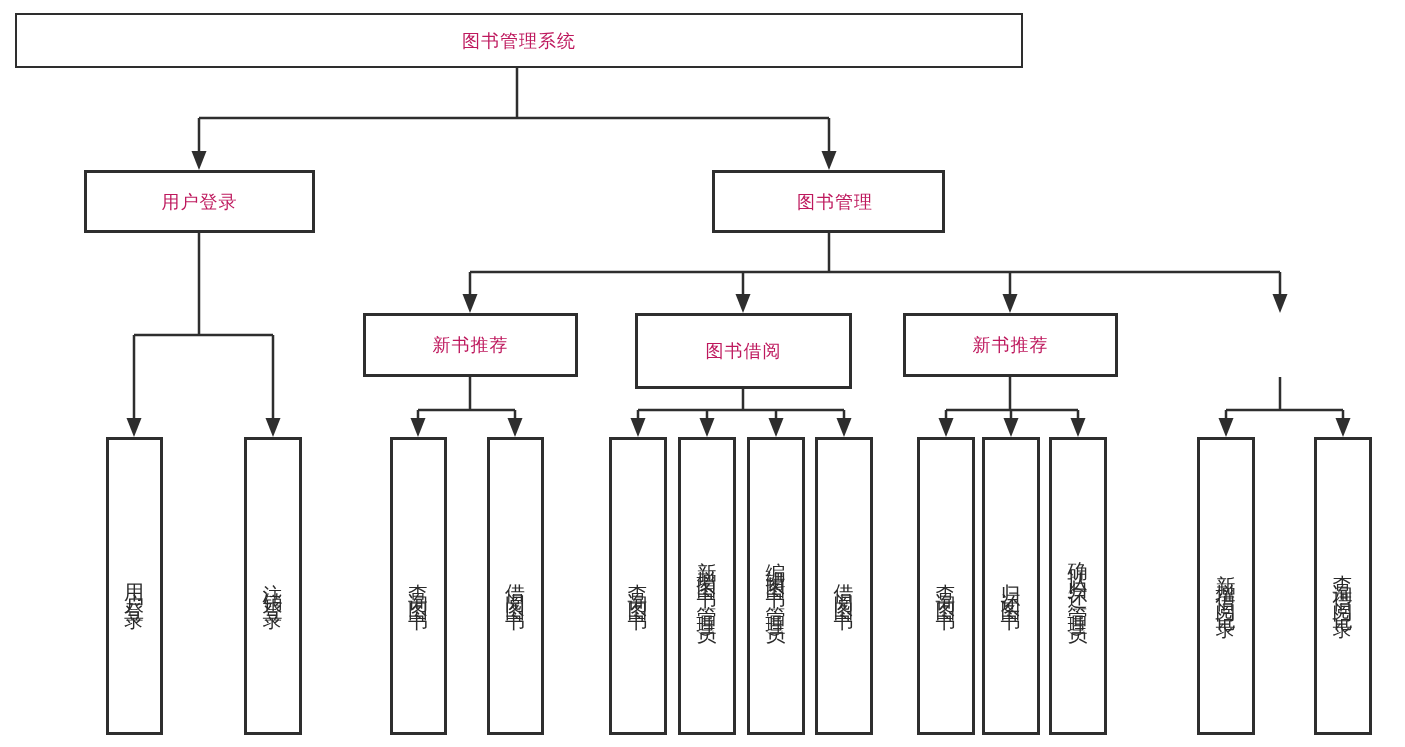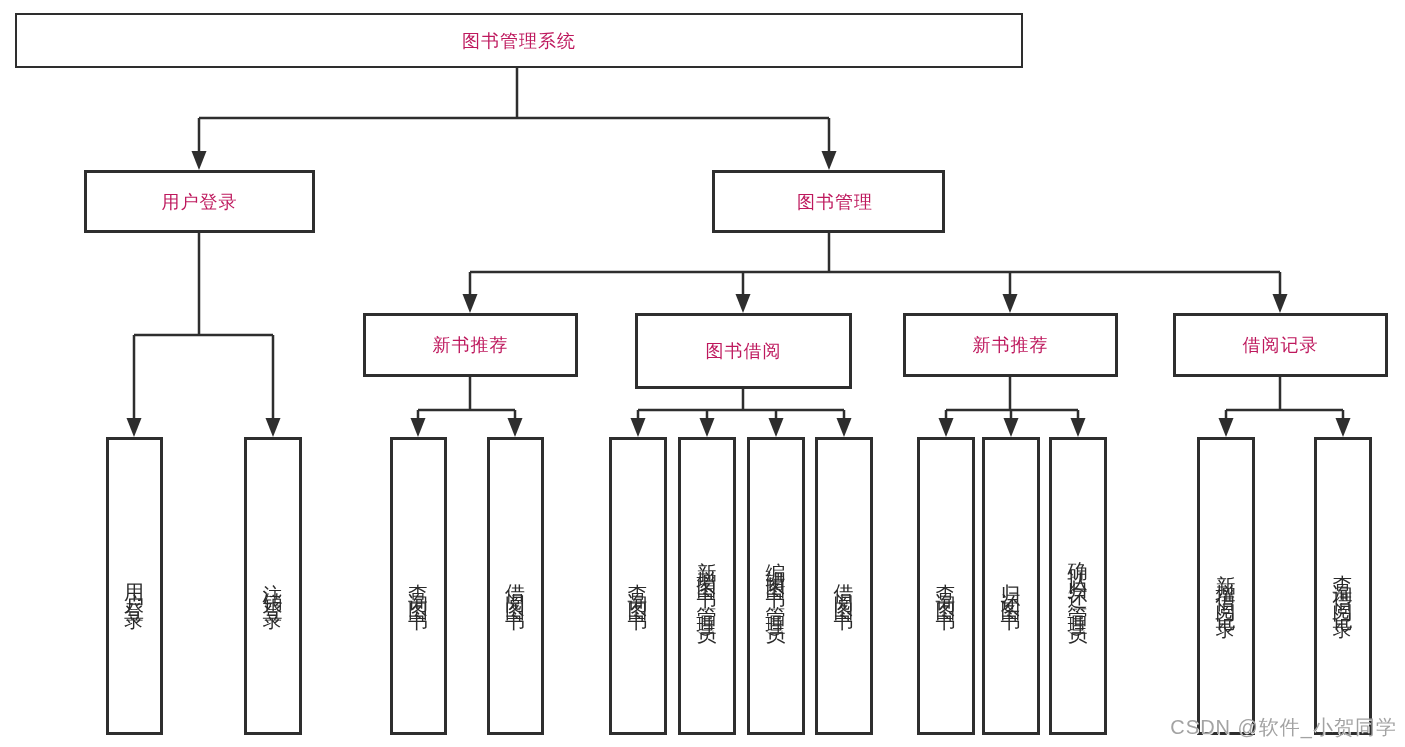--- a/index.html
+++ b/index.html
@@ -100,23 +100,20 @@
 
   <div class="box" style="left:363px; top:313px; width:215px; height:64px;">
     <span class="hlbl">新书推荐</span>
   </div>
   <div class="box" style="left:635px; top:313px; width:217px; height:76px;">
     <span class="hlbl">图书借阅</span>
   </div>
   <div class="box" style="left:903px; top:313px; width:215px; height:64px;">
     <span class="hlbl">新书推荐</span>
   </div>
-  <div class="box" style="left:1173px; top:313px; width:215px; height:64px;">
-    <span class="hlbl">借阅记录</span>
-  </div>
 
   <div class="box" style="left:106px; top:437px; width:57px; height:298px;">
     <span class="vlbl">用户登录</span>
   </div>
   <div class="box" style="left:244px; top:437px; width:58px; height:298px;">
     <span class="vlbl">注销登录</span>
   </div>
 
   <div class="box" style="left:390px; top:437px; width:57px; height:298px;">
     <span class="vlbl">查询图书</span>
@@ -148,15 +145,14 @@
     <span class="vlbl">确认归还（管理员）</span>
   </div>
 
   <div class="box" style="left:1197px; top:437px; width:58px; height:298px;">
     <span class="vlbl">新增借阅记录</span>
   </div>
   <div class="box" style="left:1314px; top:437px; width:58px; height:298px;">
     <span class="vlbl">查询借阅记录</span>
   </div>
 
-  <div class="watermark">CSDN @软件_小贺同学</div>
 
 </div>
 
 </body></html>

